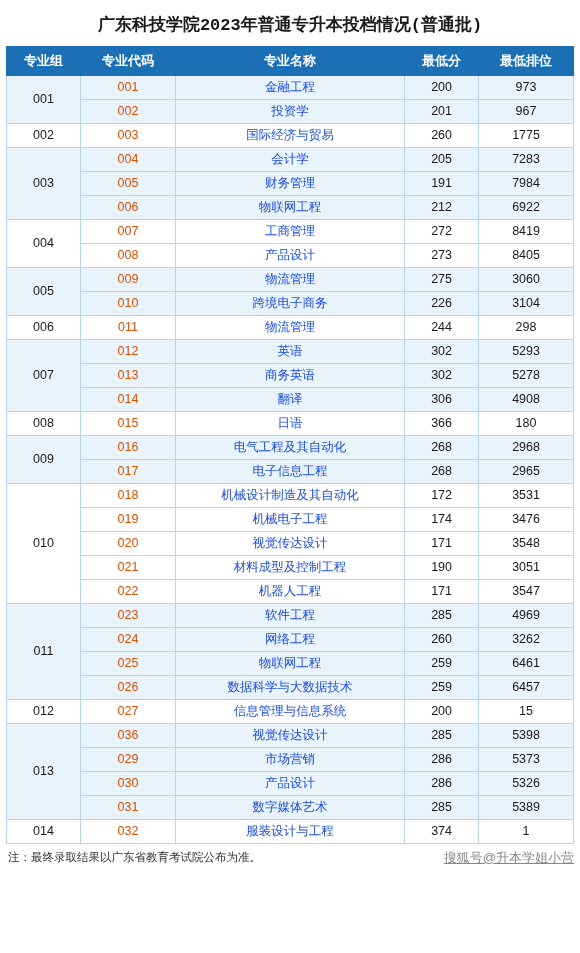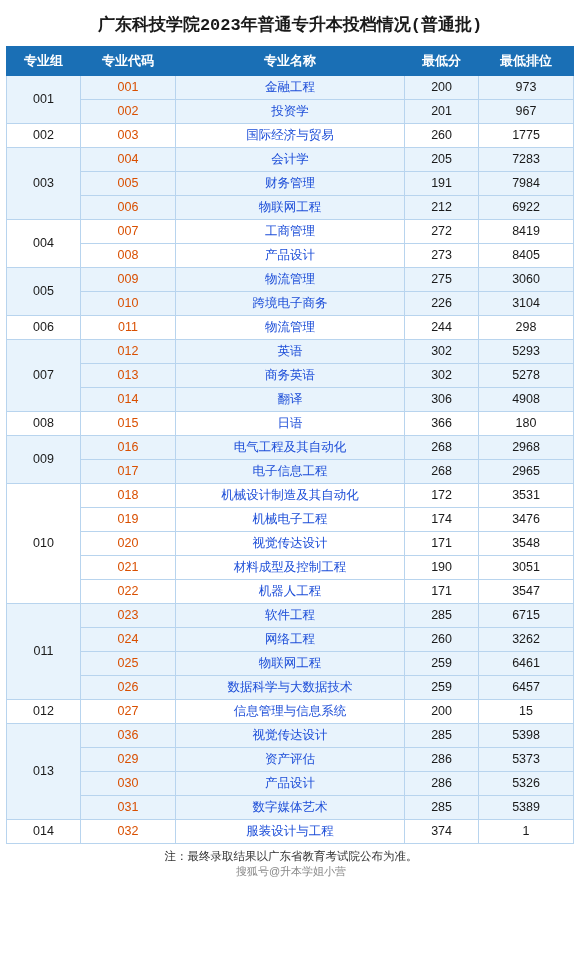--- a/index.html
+++ b/index.html
@@ -63,25 +63,25 @@
       color: #1a1a1a;
     }
     .footer-note {
       font-size: 11.5px;
       color: #333;
       margin-top: 5px;
       padding-left: 2px;
       display: flex;
       justify-content: space-between;
       align-items: center;
-      flex-direction: column;
     }
     .footer-watermark {
       color: #888;
-      font-size: 11px;
+      font-size: 13px;
+      text-decoration: underline;
     }
   </style>
 </head>
 <body>
 
 <div class="page-wrapper">
   <div class="page-title">广东科技学院2023年普通专升本投档情况(普通批)</div>
 
   <table>
     <thead>
@@ -234,21 +234,21 @@
           <td class="major-code">022</td>
           <td class="major-name">机器人工程</td>
           <td class="score">171</td>
           <td class="score">3547</td>
         </tr>
         <tr class="row-even">
           <td class="group-cell" rowspan="4">011</td>
           <td class="major-code">023</td>
           <td class="major-name">软件工程</td>
           <td class="score">285</td>
-          <td class="score">6715</td>
+          <td class="score">4969</td>
         </tr>
         <tr class="row-even">
           <td class="major-code">024</td>
           <td class="major-name">网络工程</td>
           <td class="score">260</td>
           <td class="score">3262</td>
         </tr>
         <tr class="row-even">
           <td class="major-code">025</td>
           <td class="major-name">物联网工程</td>
@@ -270,21 +270,21 @@
         </tr>
         <tr class="row-even">
           <td class="group-cell" rowspan="4">013</td>
           <td class="major-code">036</td>
           <td class="major-name">视觉传达设计</td>
           <td class="score">285</td>
           <td class="score">5398</td>
         </tr>
         <tr class="row-even">
           <td class="major-code">029</td>
-          <td class="major-name">资产评估</td>
+          <td class="major-name">市场营销</td>
           <td class="score">286</td>
           <td class="score">5373</td>
         </tr>
         <tr class="row-even">
           <td class="major-code">030</td>
           <td class="major-name">产品设计</td>
           <td class="score">286</td>
           <td class="score">5326</td>
         </tr>
         <tr class="row-even">

